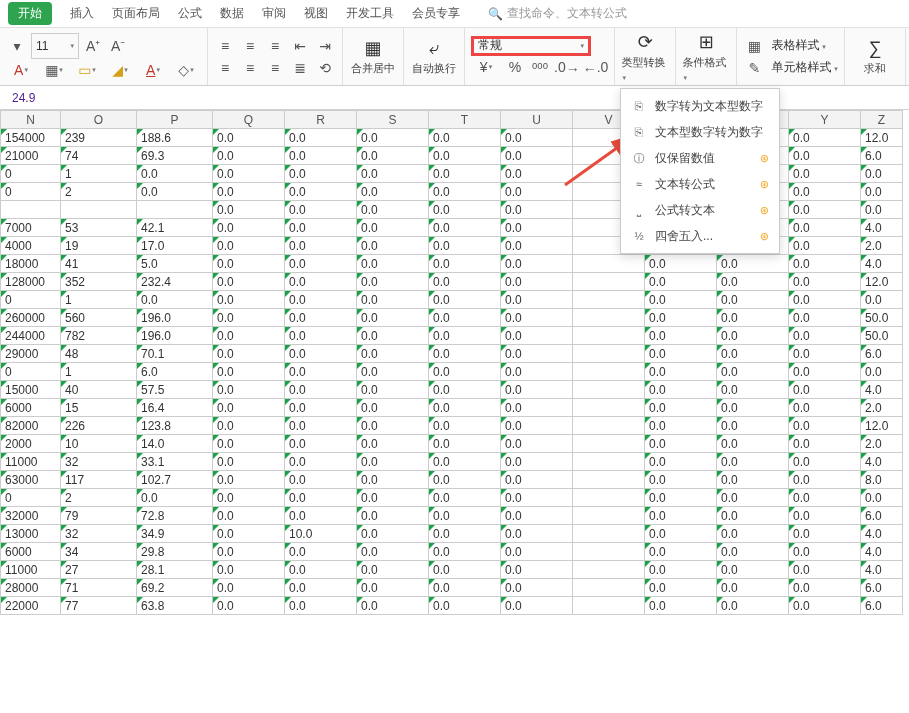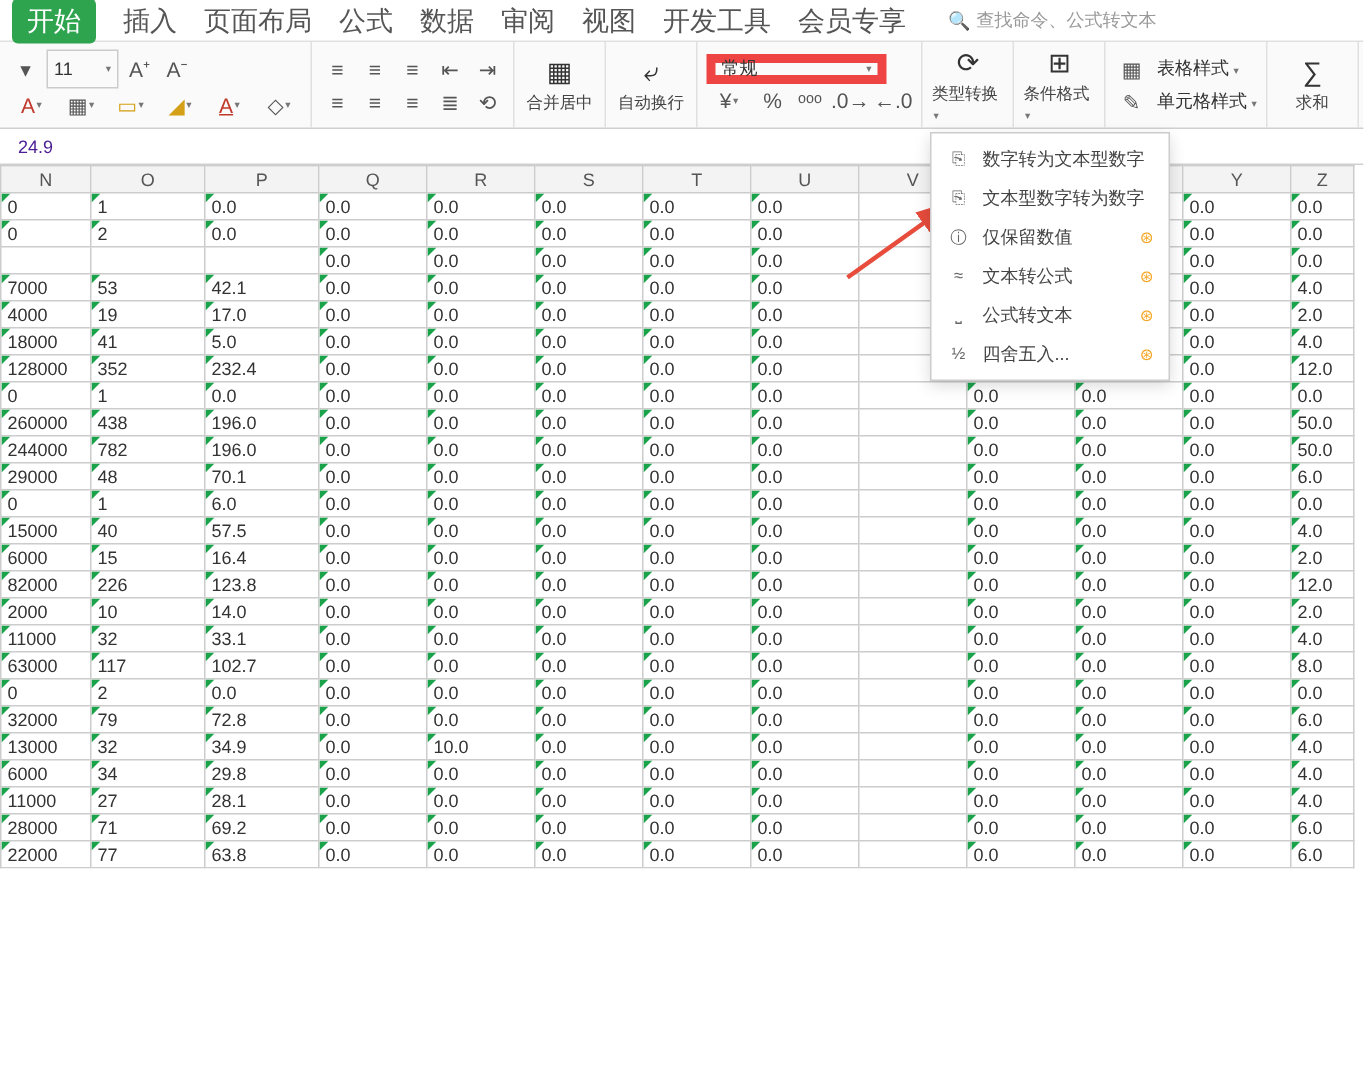--- a/index.html
+++ b/index.html
@@ -1,32 +1,32 @@
 <!DOCTYPE html>
 <html><head>
 <meta charset="utf-8">
 <style>
 * { box-sizing: border-box; margin: 0; padding: 0; font-family: "Microsoft YaHei", sans-serif; }
 body { width: 909px; height: 713px; overflow: hidden; background: #fff; font-size: 12px; color: #333; }
 
 .tabs { display: flex; align-items: center; height: 28px; padding-left: 8px; border-bottom: 1px solid #e0e0e0; gap: 18px; }
-.tab { font-size: 18px; color: #555; cursor: pointer; }
+.tab { font-size: 12px; color: #555; cursor: pointer; }
 .tab.active { background: #2ea44f; color: #fff; padding: 3px 10px; border-radius: 4px; }
 .search-hint { color: #999; font-size: 12px; margin-left: 10px; display: flex; align-items: center; gap: 4px; }
 
 .ribbon { display: flex; height: 58px; border-bottom: 1px solid #d0d0d0; background: #fafafa; }
 .group { display: flex; flex-direction: column; justify-content: center; border-right: 1px solid #e0e0e0; padding: 2px 6px; }
 .row { display: flex; align-items: center; gap: 3px; }
 .icon-btn { display: inline-flex; align-items: center; justify-content: center; min-width: 22px; height: 22px; color: #555; cursor: pointer; font-size: 14px; }
 .icon-btn.wdrop { min-width: 30px; }
 .dd { font-size: 7px; color: #777; margin-left: 1px; }
 .font-size-box { border: 1px solid #ccc; width: 48px; height: 20px; font-size: 12px; padding: 12px 4px; display: flex; align-items: center; justify-content: space-between; }
 .vert-btn { display: flex; flex-direction: column; align-items: center; justify-content: center; width: 48px; cursor: pointer; gap: 2px; }
 .vert-btn .lbl { font-size: 11px; color: #444; }
-.fmt-select { border: 6px solid #ef4444; height: 20px; width: 120px; font-size: 12px; padding: 0 4px; display: flex; align-items: center; justify-content: space-between; }
+.fmt-select { border: 3px solid #ef4444; height: 20px; width: 120px; font-size: 12px; padding: 0 4px; display: flex; align-items: center; justify-content: space-between; }
 
 .formula-bar { height: 24px; border-bottom: 1px solid #d0d0d0; display: flex; align-items: center; padding-left: 12px; font-size: 12px; color: #4c1d95; }
 
 .sheet-area { position: relative; overflow: hidden; }
 table { border-collapse: collapse; table-layout: fixed; }
 th, td { border: 1px solid #ccc; height: 18px; font-size: 12px; padding: 0 4px; white-space: nowrap; overflow: hidden; position: relative; }
 th { background: #f3f3f3; text-align: center; font-weight: normal; color: #555; }
 td { text-align: left; }
 td.tri::after { content: ""; position: absolute; top: 0; left: 0; width: 0; height: 0; border-top: 6px solid #1aa34a; border-right: 6px solid transparent; }
 .col-n { width: 60px; } .col-o { width: 76px; } .col-p { width: 76px; }
@@ -48,21 +48,21 @@
   <span class="tab">插入</span>
   <span class="tab">页面布局</span>
   <span class="tab">公式</span>
   <span class="tab">数据</span>
   <span class="tab">审阅</span>
   <span class="tab">视图</span>
   <span class="tab">开发工具</span>
   <span class="tab">会员专享</span>
   <span class="search-hint">
     <span>🔍</span>
-    <span>查找命令、公式转文本</span>
+    <span>查找命令、文本转公式</span>
   </span>
 </div>
 
 <div class="ribbon">
   <div class="group">
     <div class="row">
       <span class="icon-btn">▾</span>
       <span class="font-size-box">
           <span>11</span>
           <span class="dd">▾</span>
@@ -180,20 +180,50 @@
           <th class="col-std">U</th>
           <th class="col-std">V</th>
           <th class="col-std">W</th>
           <th class="col-std">X</th>
           <th class="col-std">Y</th>
           <th class="col-z">Z</th>
         </tr>
       </thead>
     <tbody id="grid-body">
         <tr>
+          <td class="tri">154000</td>
+          <td class="tri">239</td>
+          <td class="tri">188.6</td>
+          <td class="tri">0.0</td>
+          <td class="tri">0.0</td>
+          <td class="tri">0.0</td>
+          <td class="tri">0.0</td>
+          <td class="tri">0.0</td>
+          <td></td>
+          <td></td>
+          <td></td>
+          <td class="tri">0.0</td>
+          <td class="tri">12.0</td>
+        </tr>
+        <tr>
+          <td class="tri">21000</td>
+          <td class="tri">74</td>
+          <td class="tri">69.3</td>
+          <td class="tri">0.0</td>
+          <td class="tri">0.0</td>
+          <td class="tri">0.0</td>
+          <td class="tri">0.0</td>
+          <td class="tri">0.0</td>
+          <td></td>
+          <td></td>
+          <td></td>
+          <td class="tri">0.0</td>
+          <td class="tri">6.0</td>
+        </tr>
+        <tr>
           <td class="tri">0</td>
           <td class="tri">1</td>
           <td class="tri">0.0</td>
           <td class="tri">0.0</td>
           <td class="tri">0.0</td>
           <td class="tri">0.0</td>
           <td class="tri">0.0</td>
           <td class="tri">0.0</td>
           <td></td>
           <td></td>
@@ -301,21 +331,21 @@
           <td class="tri">0.0</td>
           <td class="tri">0.0</td>
           <td></td>
           <td class="tri">0.0</td>
           <td class="tri">0.0</td>
           <td class="tri">0.0</td>
           <td class="tri">0.0</td>
         </tr>
         <tr>
           <td class="tri">260000</td>
-          <td class="tri">438</td>
+          <td class="tri">560</td>
           <td class="tri">196.0</td>
           <td class="tri">0.0</td>
           <td class="tri">0.0</td>
           <td class="tri">0.0</td>
           <td class="tri">0.0</td>
           <td class="tri">0.0</td>
           <td></td>
           <td class="tri">0.0</td>
           <td class="tri">0.0</td>
           <td class="tri">0.0</td>

